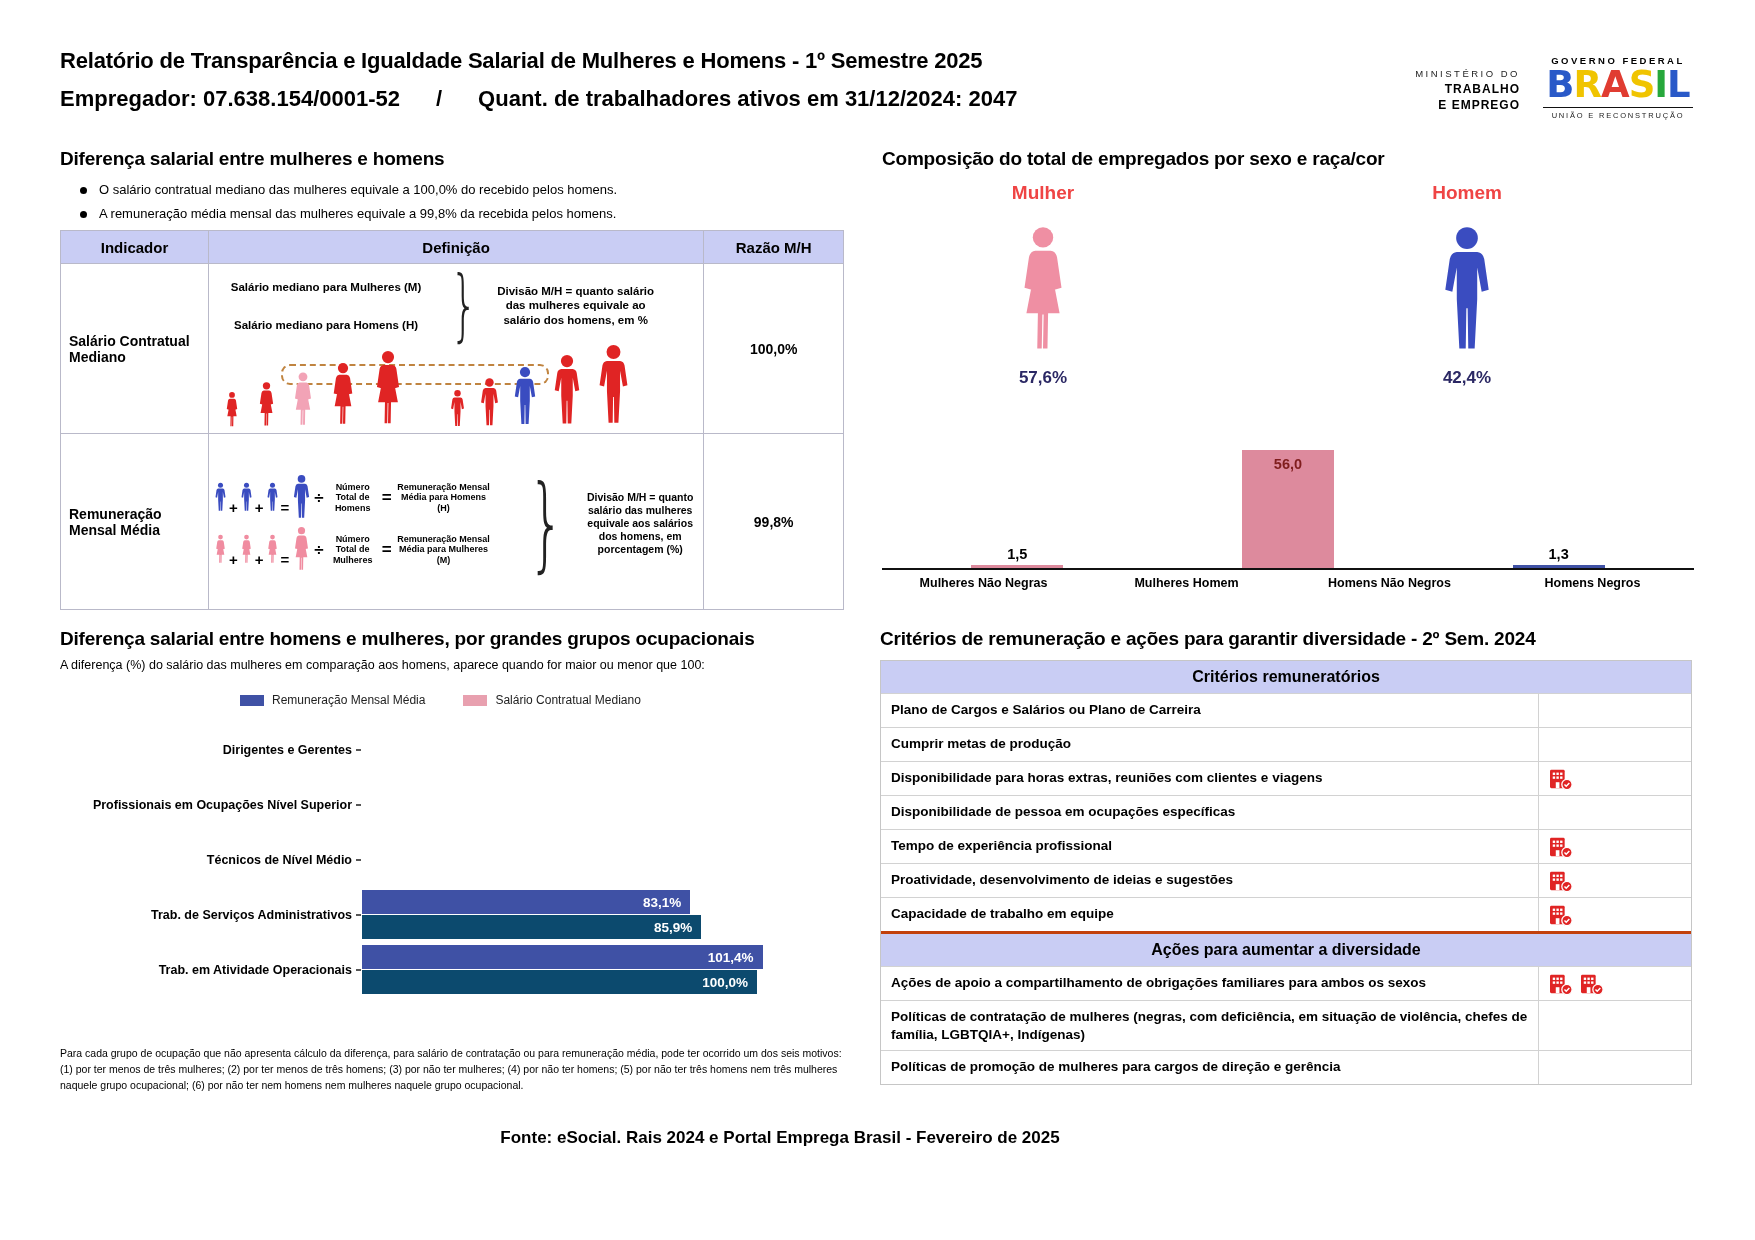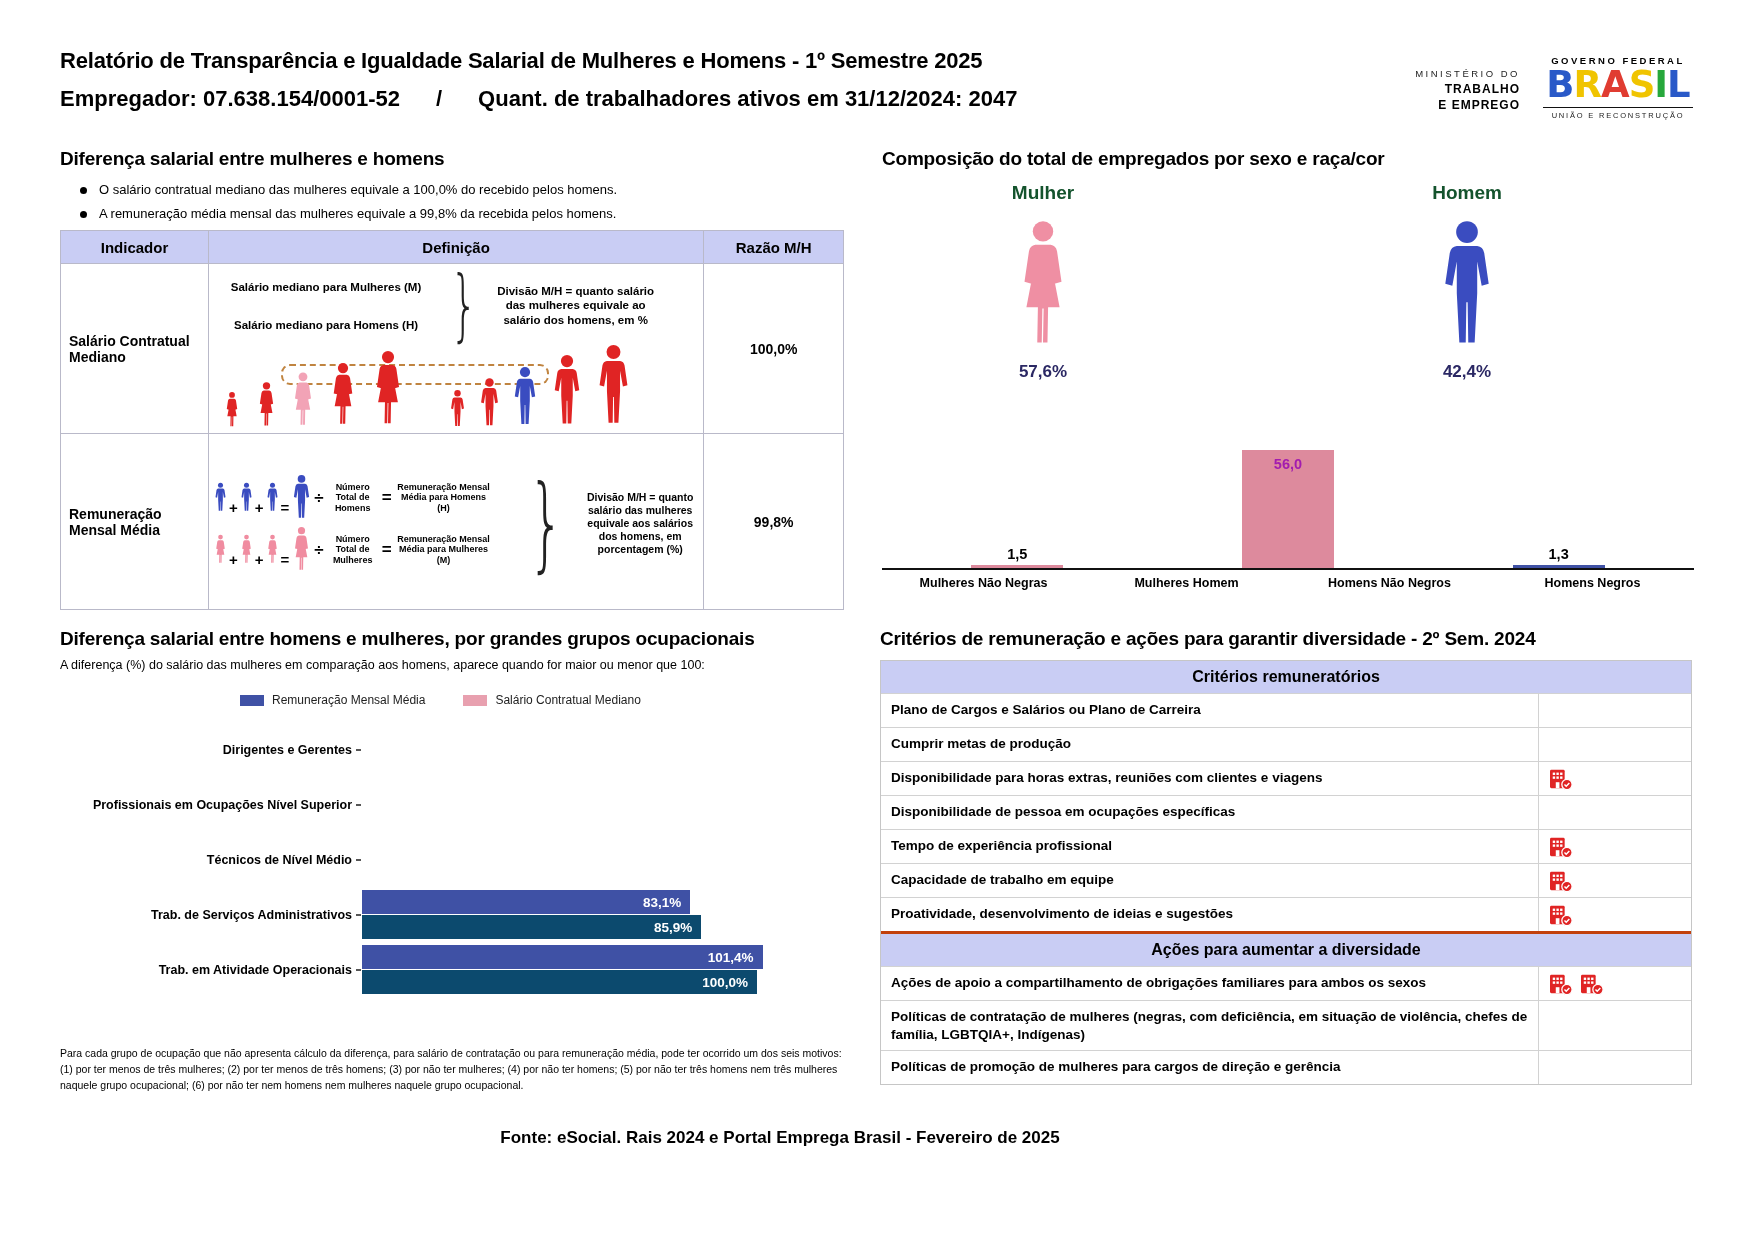--- a/index.html
+++ b/index.html
@@ -58,31 +58,31 @@
   .eqblock { width:300px; }
   .eqrow { display:flex; align-items:center; justify-content:flex-start; height:52px; }
   .eqrow .op { font-weight:900; font-size:15px; margin:0 1px; align-self:flex-end; padding-bottom:8px;}
   .eqrow .op.mid { align-self:center; padding-bottom:0; font-size:17px; }
   .eqrow .sm-txt { font-size:9px; font-weight:bold; text-align:center; line-height:1.15; }
   .eqrow .t1 { width:52px; margin:0 2px; }
   .eqrow .t2 { width:98px; margin-left:2px; }
 
   
   .fig-block { position:absolute; width:170px; text-align:center; }
-  .fig-block .fig-label { font-size:19px; font-weight:bold; color:#14532d; margin-bottom:14px; }
+  .fig-block .fig-label { font-size:19px; font-weight:bold; color:#ef4444; margin-bottom:20px; }
   .fig-block .fig-pct { font-size:17px; font-weight:bold; color:#2b2864; margin-top:6px; }
 
   .comp-chart { position:absolute; left:882px; top:408px; width:812px; }
   .comp-bars { display:flex; align-items:flex-end; justify-content:space-around; height:162px; border-bottom:2px solid #111; }
   .comp-col { position:relative; width:170px; display:flex; flex-direction:column; align-items:center; justify-content:flex-end; height:100%; }
   .comp-bar { width:92px; }
   .comp-bar.pink { background:#dd8a9d; }
   .comp-bar.blue { background:#3f51a5; }
   .comp-val-out { font-size:14.5px; font-weight:bold; margin-bottom:3px;text-align:right; }
-  .comp-val-in { position:absolute; width:92px; text-align:center; color:#a21caf; font-size:14.5px; font-weight:bold; }
+  .comp-val-in { position:absolute; width:92px; text-align:center; color:#7f1d1d; font-size:14.5px; font-weight:bold; }
   .comp-cats { display:flex; justify-content:space-around; margin-top:6px; }
   .comp-cats div { width:170px; text-align:center; font-size:12.5px; font-weight:bold; }
 
   
   .occ-sub { position:absolute; left:60px; top:658px; font-size:12.5px; width:760px; }
   .legend { position:absolute; left:240px; top:693px; display:flex; gap:38px; align-items:center; }
   .legend .li { display:flex; align-items:center; gap:8px; font-size:12px; color:#222; }
   .legend .sw { width:24px; height:11px; }
   .occ-chart { position:absolute; left:60px; top:722px; width:800px; }
   .occ-row { display:flex; align-items:center; height:55px; }
@@ -403,35 +403,35 @@
     </div>
     <div class="crit-row">
       <div class="crit-label">Tempo de experiência profissional</div>
       <div class="crit-val">
         <svg viewBox="0 0 26 24" width="24" height="22">
             <use href="#bldg-check"></use>
           </svg>
       </div>
     </div>
     <div class="crit-row">
+      <div class="crit-label">Proatividade, desenvolvimento de ideias e sugestões</div>
+      <div class="crit-val">
+        <svg viewBox="0 0 26 24" width="24" height="22">
+            <use href="#bldg-check"></use>
+          </svg>
+      </div>
+    </div>
+    <div class="crit-row">
       <div class="crit-label">Capacidade de trabalho em equipe</div>
       <div class="crit-val">
         <svg viewBox="0 0 26 24" width="24" height="22">
             <use href="#bldg-check"></use>
           </svg>
       </div>
     </div>
-    <div class="crit-row">
-      <div class="crit-label">Proatividade, desenvolvimento de ideias e sugestões</div>
-      <div class="crit-val">
-        <svg viewBox="0 0 26 24" width="24" height="22">
-            <use href="#bldg-check"></use>
-          </svg>
-      </div>
-    </div>
 
     <div class="crit-head" style="border-top:3px solid #c2410c;">Ações para aumentar a diversidade</div>
 
     <div class="crit-row">
       <div class="crit-label">Ações de apoio a compartilhamento de obrigações familiares para ambos os sexos</div>
       <div class="crit-val">
         <svg viewBox="0 0 26 24" width="24" height="22">
             <use href="#bldg-check"></use>
           </svg>
         <svg viewBox="0 0 26 24" width="24" height="22">

